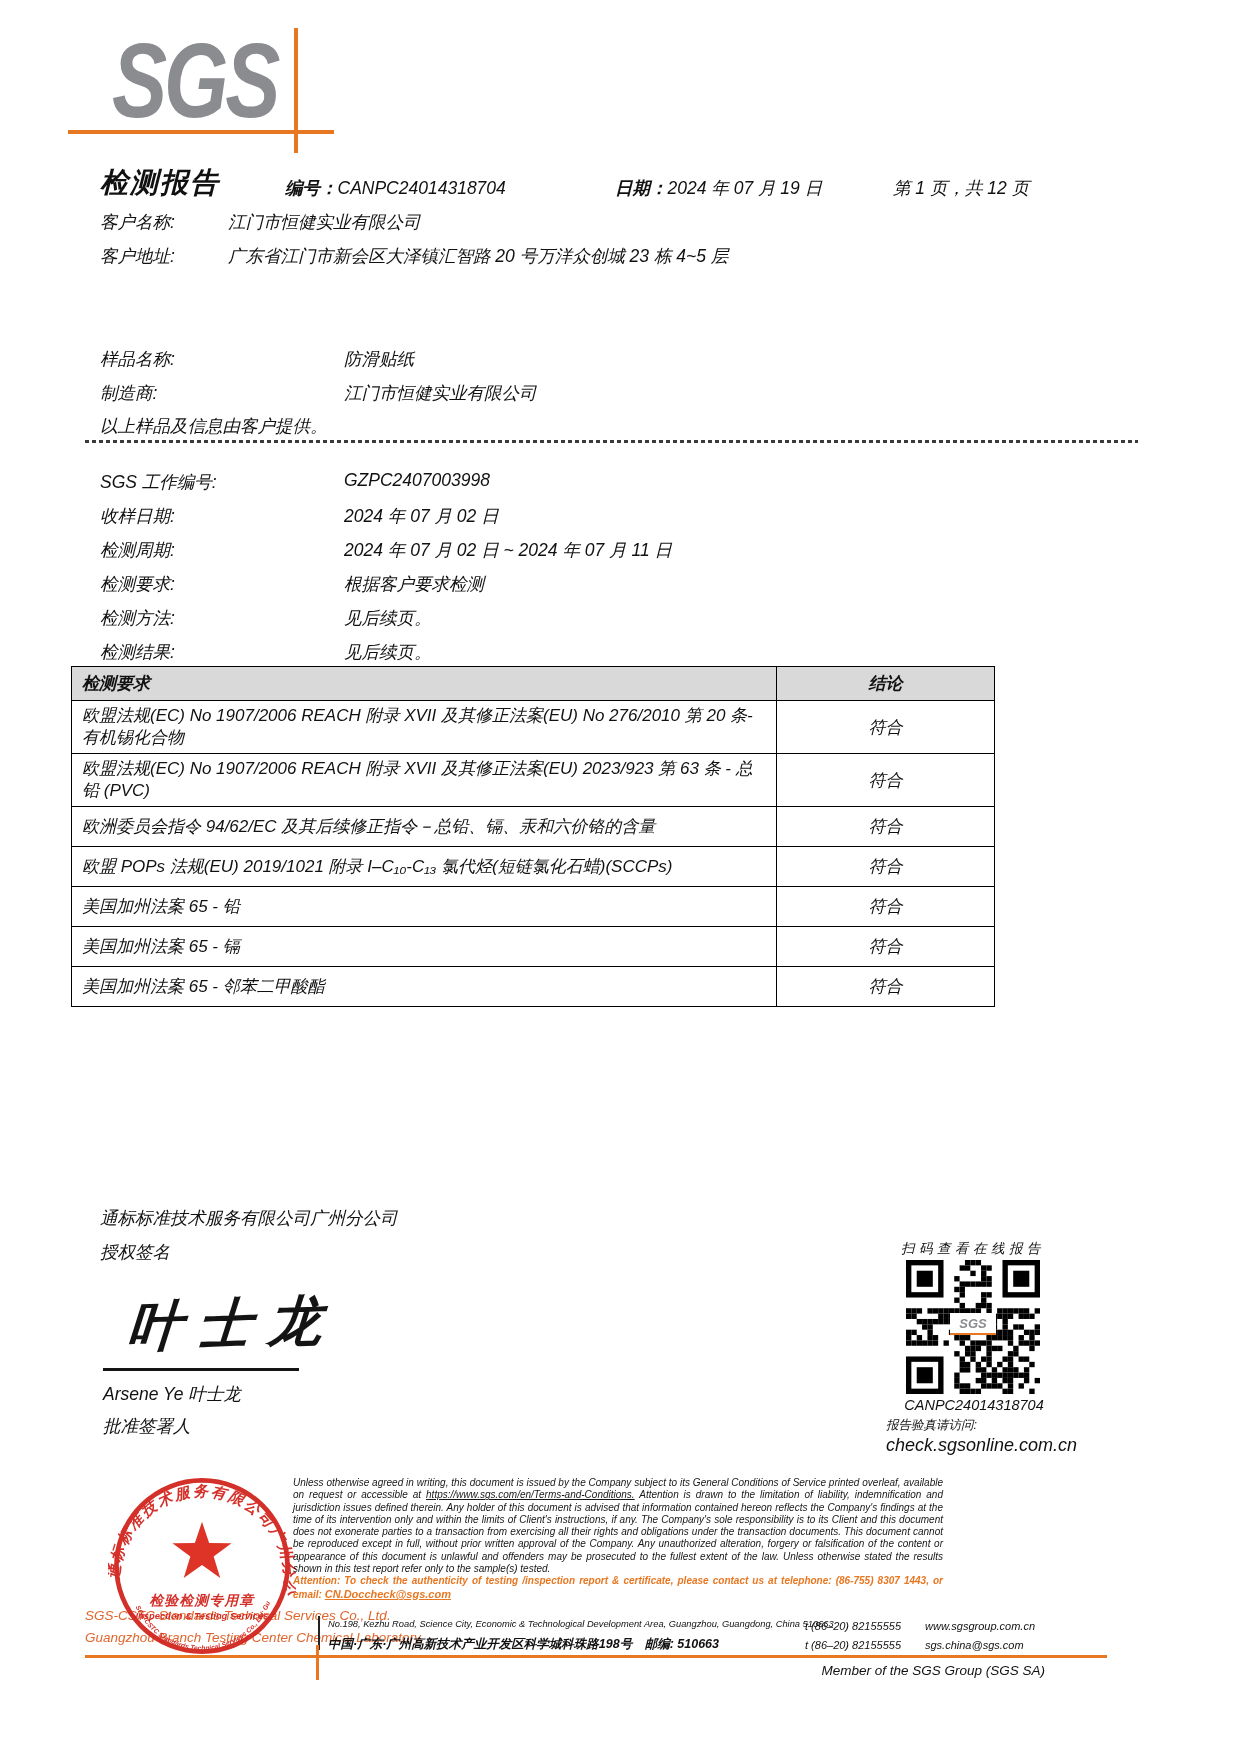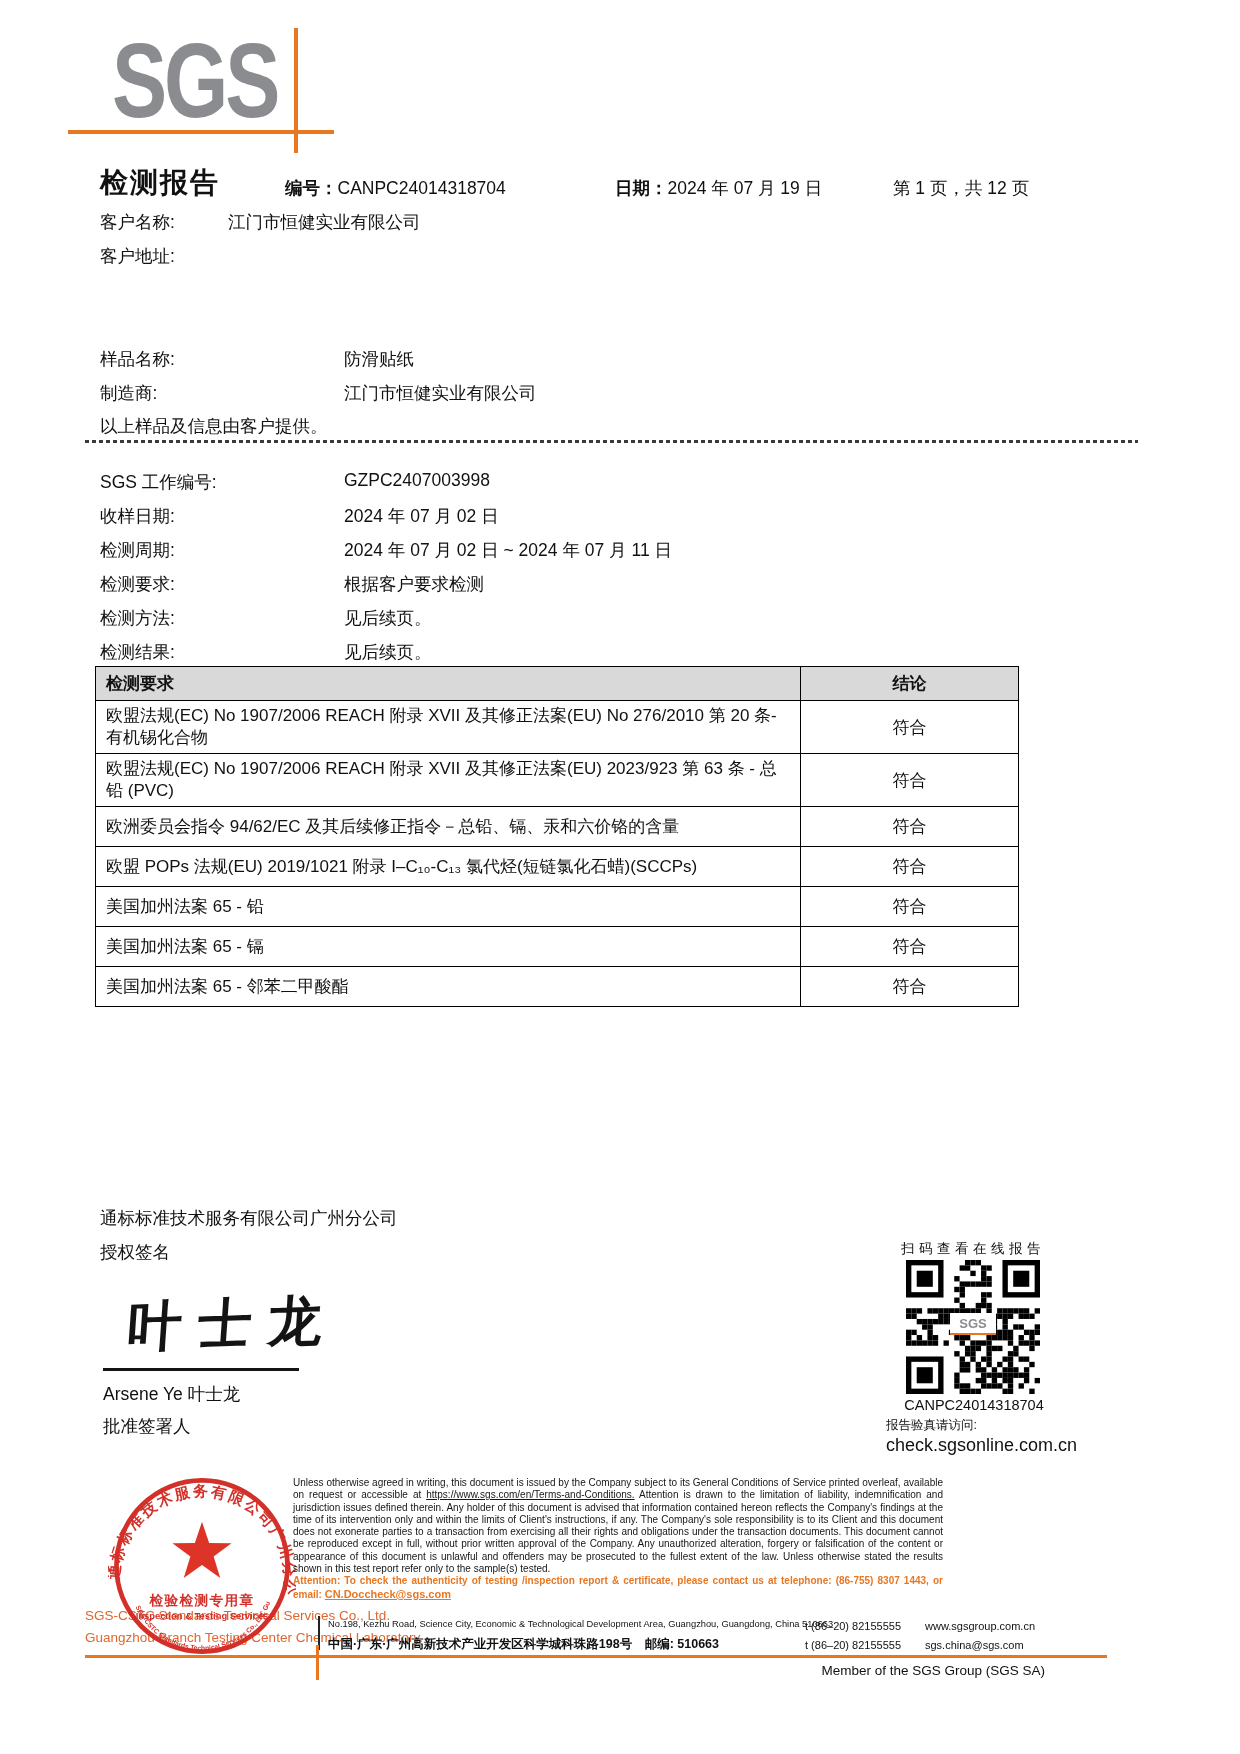--- a/index.html
+++ b/index.html
@@ -10,20 +10,21 @@
   }
   *{margin:0;padding:0;box-sizing:border-box;}
   body{background:#fff;}
   .page{
     position:relative;
     width:1224px;height:1754px;
     background:#fff;
     font-family:"Liberation Sans","DejaVu Sans",sans-serif;
     color:var(--ink);
     overflow:hidden;
+    font-style:italic;
   }
   .abs{position:absolute;}
   
   .sgs-logo{
     left:112px;top:28px;
     font-size:106px;line-height:104px;font-weight:bold;
     color:var(--gray);letter-spacing:-4px;
     transform:scaleX(0.78);transform-origin:left top;
   }
   .logo-hline{left:68px;top:130px;width:266px;height:4px;background:var(--orange);}
@@ -40,21 +41,21 @@
   .val{font-size:17.5px;}
   .val-c{left:228px;}
   .val-s{left:344px;}
   
   .dashes{
     left:85px;top:440px;width:1053px;height:3px;
     background:repeating-linear-gradient(90deg,#3a3a3a 0 4px,transparent 4px 7px);
   }
   
   table.results{
-    position:absolute;left:95px;top:666px;width:923px;
+    position:absolute;left:71px;top:666px;width:923px;
     border-collapse:collapse;table-layout:fixed;
     font-size:17px;
   }
   table.results th,table.results td{
     border:1.8px solid #000;
     padding:4px 10px;
     vertical-align:middle;
   }
   table.results th{background:#d9d9d9;height:34px;font-weight:bold;text-align:left;}
   table.results th.conc{text-align:center;}
@@ -120,20 +121,21 @@
   <div class="abs logo-vline"></div>
 
   <div class="abs report-title">检测报告</div>
   <div class="abs meta meta-no"><b>编号：</b><span>CANPC24014318704</span></div>
   <div class="abs meta meta-date"><b>日期：</b><span>2024 年 07 月 19 日</span></div>
   <div class="abs meta meta-page">第 1 页，共 12 页</div>
 
   <div class="abs lbl" style="top:210px">客户名称:</div>
   <div class="abs val val-c" style="top:210px">江门市恒健实业有限公司</div>
   <div class="abs lbl" style="top:244px">客户地址:</div>
+  <div class="abs val val-c" style="top:244px">广东省江门市新会区大泽镇汇智路 20 号万洋众创城 23 栋 4~5 层</div>
 
   <div class="abs lbl" style="top:347px">样品名称:</div>
   <div class="abs val val-s" style="top:347px">防滑贴纸</div>
   <div class="abs lbl" style="top:381px">制造商:</div>
   <div class="abs val val-s" style="top:381px">江门市恒健实业有限公司</div>
   <div class="abs lbl" style="top:414px">以上样品及信息由客户提供。</div>
 
   <div class="abs dashes"></div>
 
   <div class="abs lbl" style="top:470px">SGS 工作编号:</div>

